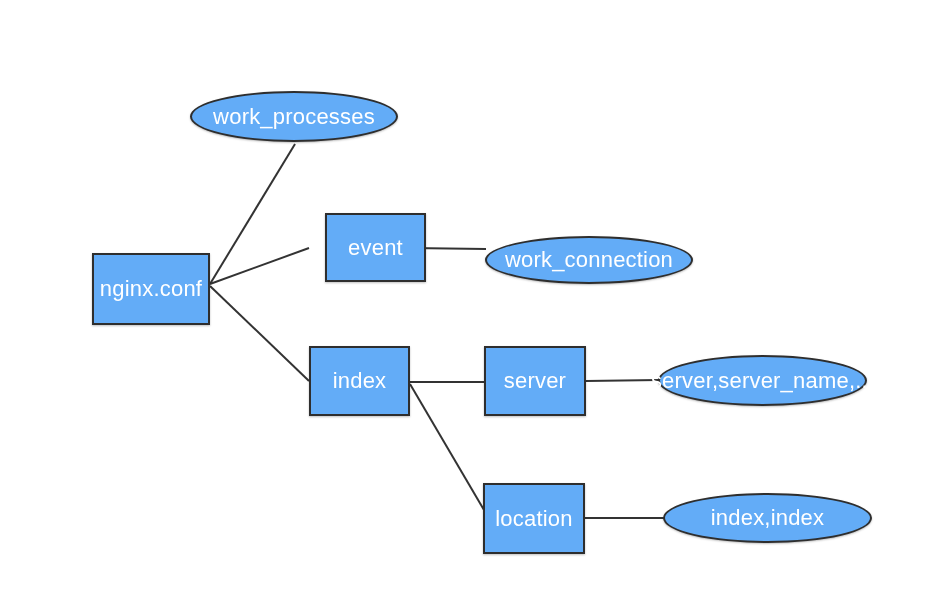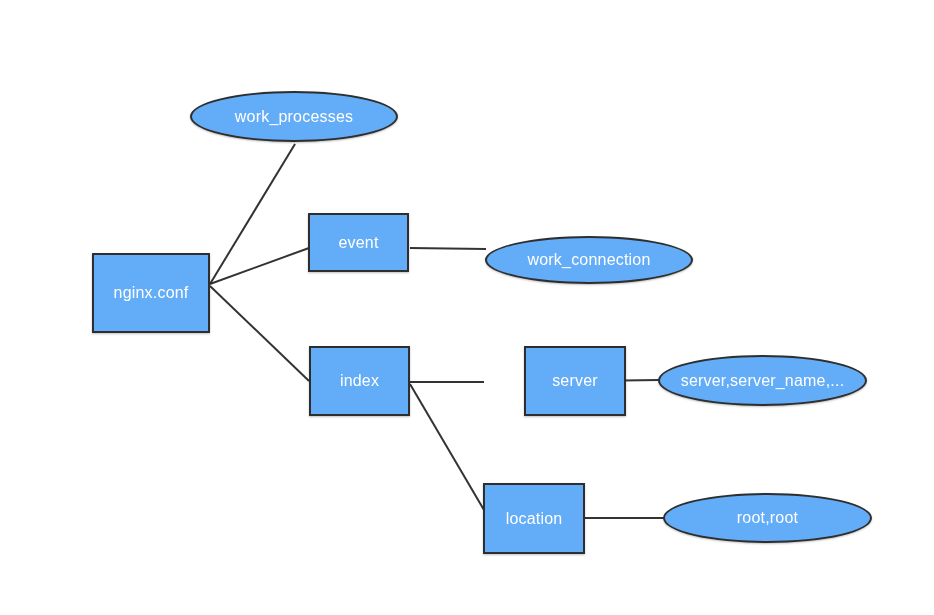--- a/index.html
+++ b/index.html
@@ -24,21 +24,21 @@
   }
   .node {
     position: absolute;
     box-sizing: border-box;
     display: flex;
     align-items: center;
     justify-content: center;
     background: var(--node-fill, #63acf7);
     border: 2px solid var(--node-border, #2e2e2e);
     color: var(--label-color, #ffffff);
-    font-size: 16px;
+    font-size: 22px;
     letter-spacing: 0.2px;
     text-align: center;
     box-shadow: 0 1px 2px rgba(0,0,0,0.25);
   }
   .node.ellipse {
     border-radius: 50%;
   }
   .node .label {
     padding: 0 6px;
     white-space: nowrap;
@@ -59,38 +59,38 @@
       <line x1="410" y1="248" x2="486" y2="249" class="edge"></line>
       <line x1="410" y1="382" x2="484" y2="382" class="edge"></line>
       <line x1="410" y1="384" x2="484" y2="510" class="edge"></line>
       <line x1="586" y1="381" x2="659" y2="380" class="edge"></line>
       <line x1="585" y1="518" x2="664" y2="518" class="edge"></line>
     </svg>
   <div id="node-layer">
       <div class="node ellipse" style="left: 190px; top: 91px; width: 208px; height: 51px;">
         <span class="label">work_processes</span>
       </div>
-      <div class="node rect" style="left: 92px; top: 253px; width: 118px; height: 80px; align-items: center;">
+      <div class="node rect" style="left: 92px; top: 253px; width: 118px; height: 72px; align-items: center;">
         <span class="label">nginx.conf</span>
       </div>
-      <div class="node rect" style="left: 308px; top: 213px; width: 101px; height: 59px;">
+      <div class="node rect" style="left: 325px; top: 213px; width: 101px; height: 69px;">
         <span class="label">event</span>
       </div>
       <div class="node ellipse" style="left: 485px; top: 236px; width: 208px; height: 48px;">
         <span class="label">work_connection</span>
       </div>
       <div class="node rect" style="left: 309px; top: 346px; width: 101px; height: 70px;">
         <span class="label">index</span>
       </div>
-      <div class="node rect" style="left: 484px; top: 346px; width: 102px; height: 70px; margin-left: 40px;">
+      <div class="node rect" style="left: 484px; top: 346px; width: 102px; height: 70px;">
         <span class="label">server</span>
       </div>
       <div class="node ellipse" style="left: 658px; top: 355px; width: 209px; height: 51px;">
         <span class="label">server,server_name,...</span>
       </div>
       <div class="node rect" style="left: 483px; top: 483px; width: 102px; height: 71px; justify-content: center;">
         <span class="label">location</span>
       </div>
       <div class="node ellipse" style="left: 663px; top: 493px; width: 209px; height: 50px;">
-        <span class="label">root,root</span>
+        <span class="label">index,index</span>
       </div>
     </div>
 </div>
 
 </body></html>

